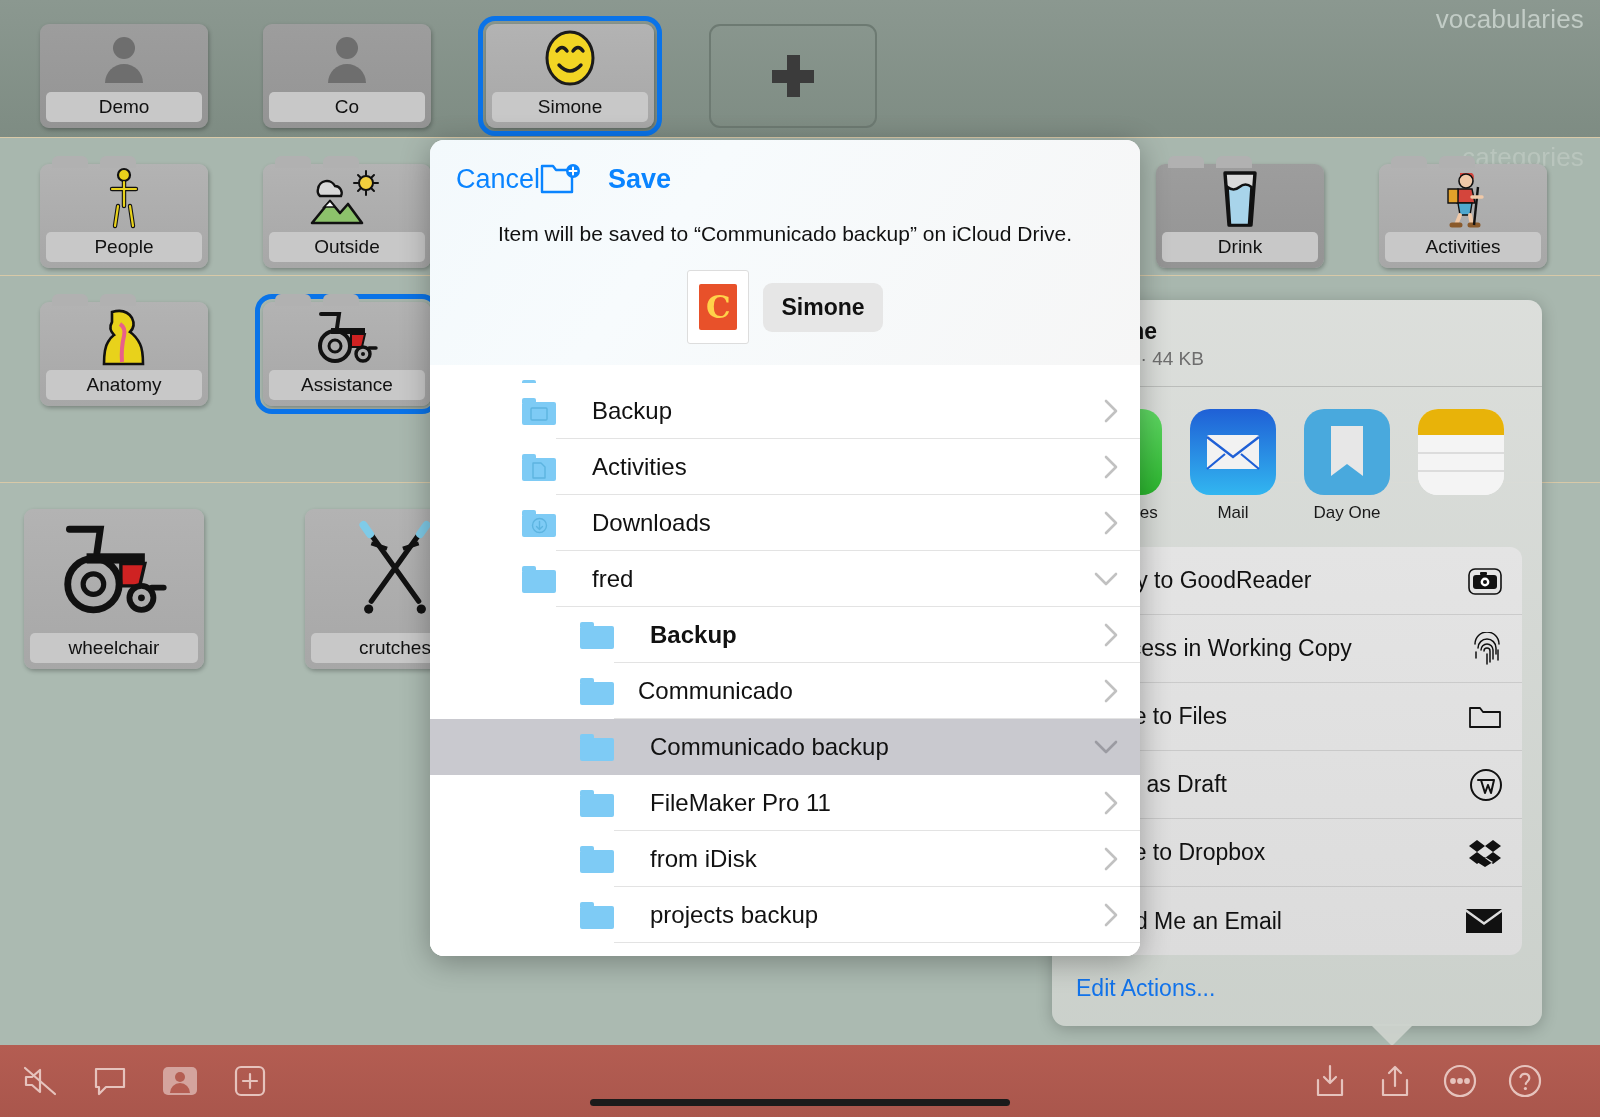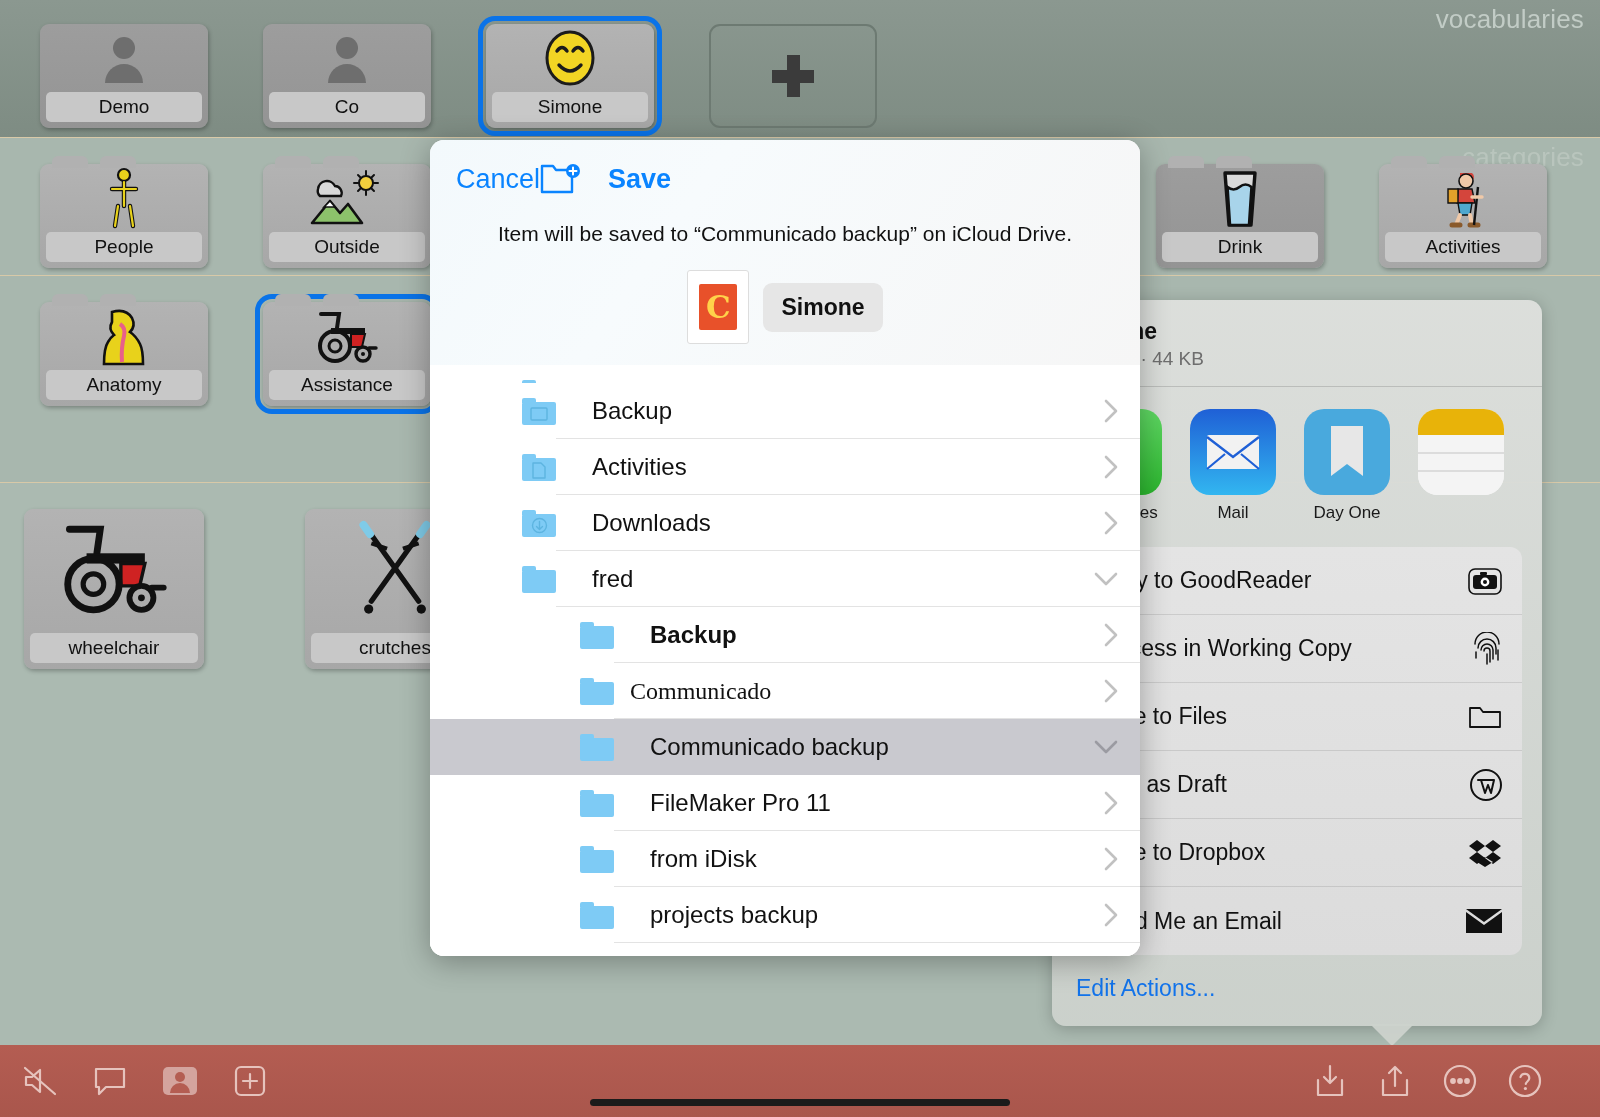--- a/index.html
+++ b/index.html
@@ -638,21 +638,21 @@
         </div>
 
         <div class="f-row">
           <span style="width:150px;"></span>
           <span class="fi">
               <span class="fold">
                 <span class="tab"></span>
                 <span class="bdy"></span>
               </span>
             </span>
-          <span class="fname" style="margin-left:16px;font-family:Liberation Serif, serif;">Communicado</span>
+          <span class="fname" style="margin-left:24px;">Communicado</span>
           <span class="chev">
             <svg width="14" height="24" viewBox="0 0 14 24" fill="none" stroke="#c1c1c1" stroke-width="2.6" stroke-linecap="round" stroke-linejoin="round">
                 <path d="M2 2l10 10L2 22"></path>
               </svg>
           </span>
           <span class="sep" style="left:184px;"></span>
         </div>
 
         <div class="f-row hl">
           <span style="width:150px;"></span>

